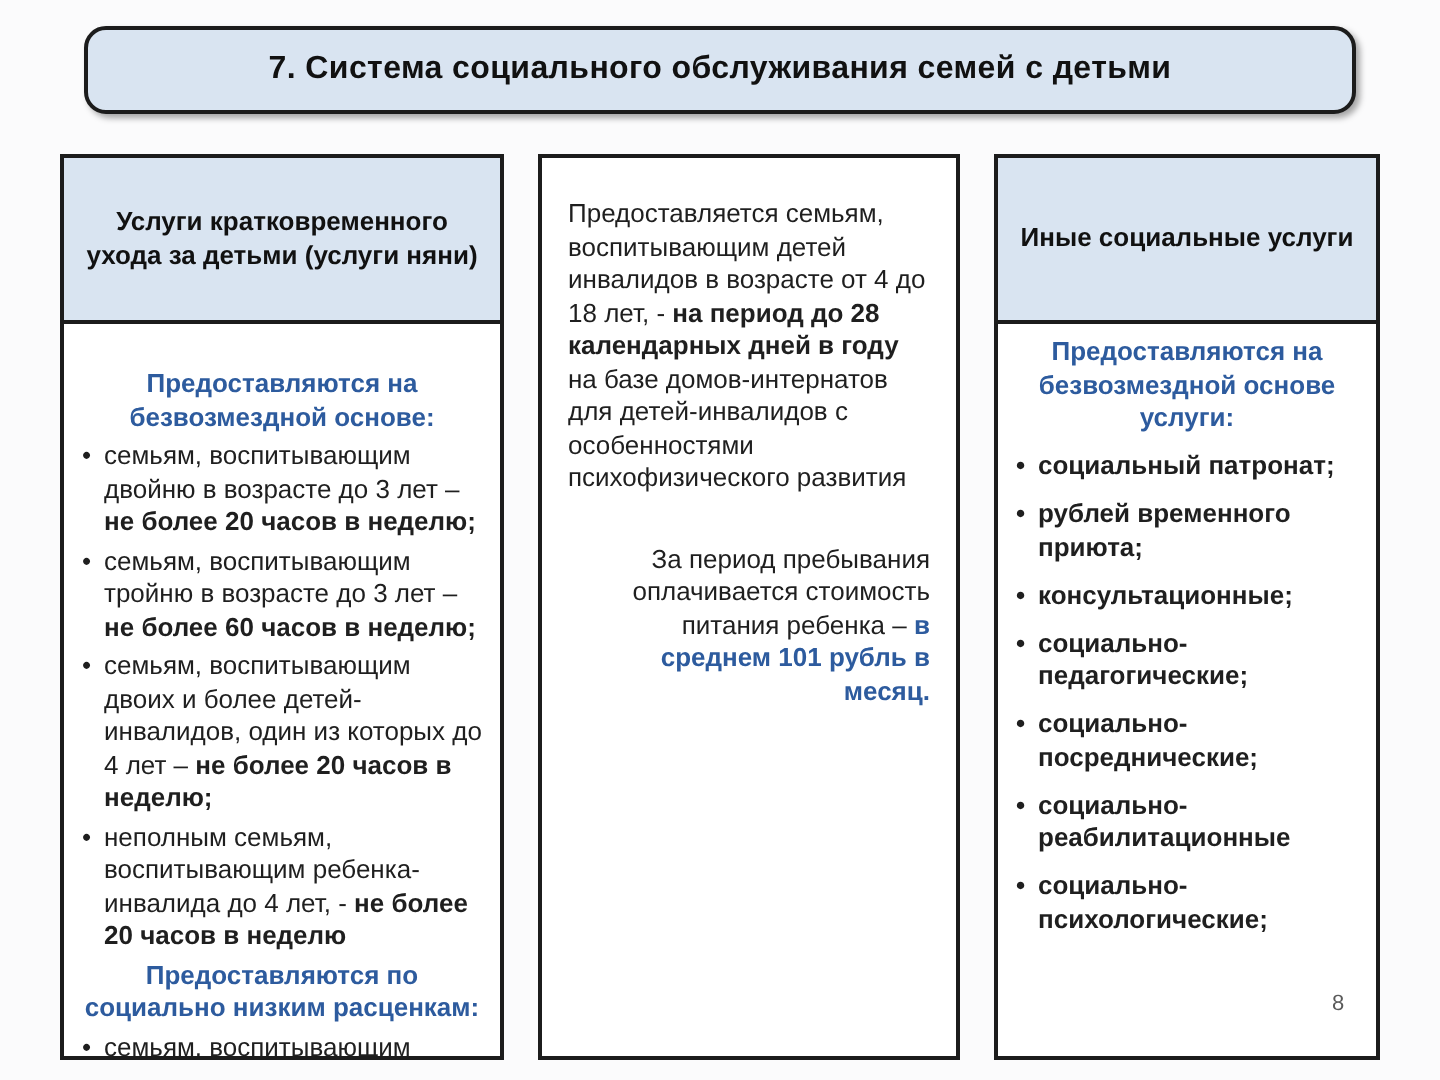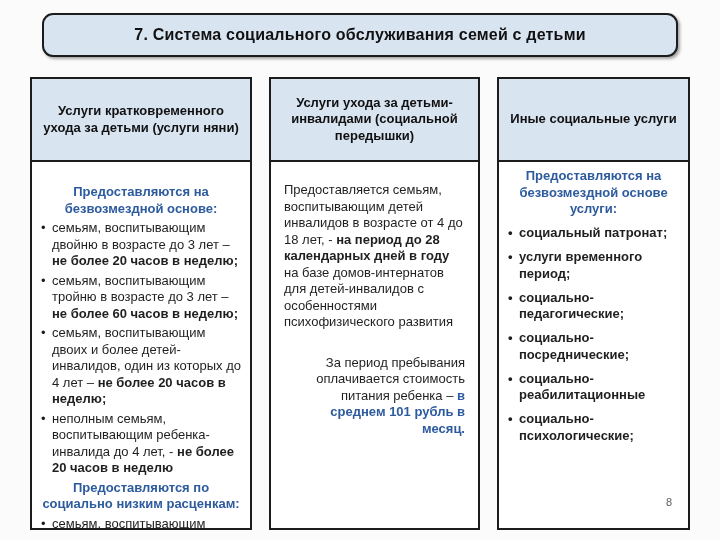--- a/index.html
+++ b/index.html
@@ -140,34 +140,34 @@
         </div>
         <div class="block-heading"><span>Предоставляются по социально низким расценкам:</span></div>
         <div class="bullet-list">
           <div class="bullet-item"><span>семьям, воспитывающим детей-инвалидов в возрасте до 18 лет, - не более 20 часов в неделю</span></div>
         </div>
         <div class="block-heading italic"><span>(средняя стоимость – 56  рублей в месяц)</span></div>
       </div>
   </div>
 
   <div class="column" id="col-respite">
-    <div class="col-header">Услуги  ухода за детьми-инвалидами (социальной передышки)</div>
     <div class="col-body">
         <div class="block-paragraph align-left"><span>Предоставляется семьям, воспитывающим детей инвалидов в возрасте от 4 до 18 лет, - </span><span class="b">на период до 28 календарных дней в году</span><span> на базе домов-интернатов для детей-инвалидов с особенностями психофизического развития</span></div>
         <div class="block-paragraph align-center"><span>За период пребывания оплачивается стоимость питания ребенка – </span><span class="b blue">в среднем 101 рубль в месяц.</span></div>
       </div>
   </div>
 
   <div class="column" id="col-other">
     <div class="col-header">Иные социальные услуги</div>
     <div class="col-body">
         <div class="block-heading"><span>Предоставляются на безвозмездной основе услуги:</span></div>
         <div class="bullet-list">
           <div class="bullet-item"><span>социальный патронат;</span></div>
-          <div class="bullet-item"><span>услуги временного период;</span></div>
+          <div class="bullet-item"><span>рублей временного приюта;</span></div>
+          <div class="bullet-item"><span>консультационные;</span></div>
           <div class="bullet-item"><span>социально-педагогические;</span></div>
           <div class="bullet-item"><span>социально-посреднические;</span></div>
           <div class="bullet-item"><span>социально-реабилитационные</span></div>
           <div class="bullet-item"><span>социально-психологические;</span></div>
         </div>
       </div>
   </div>
 
   <div class="page-number">8</div>
 

